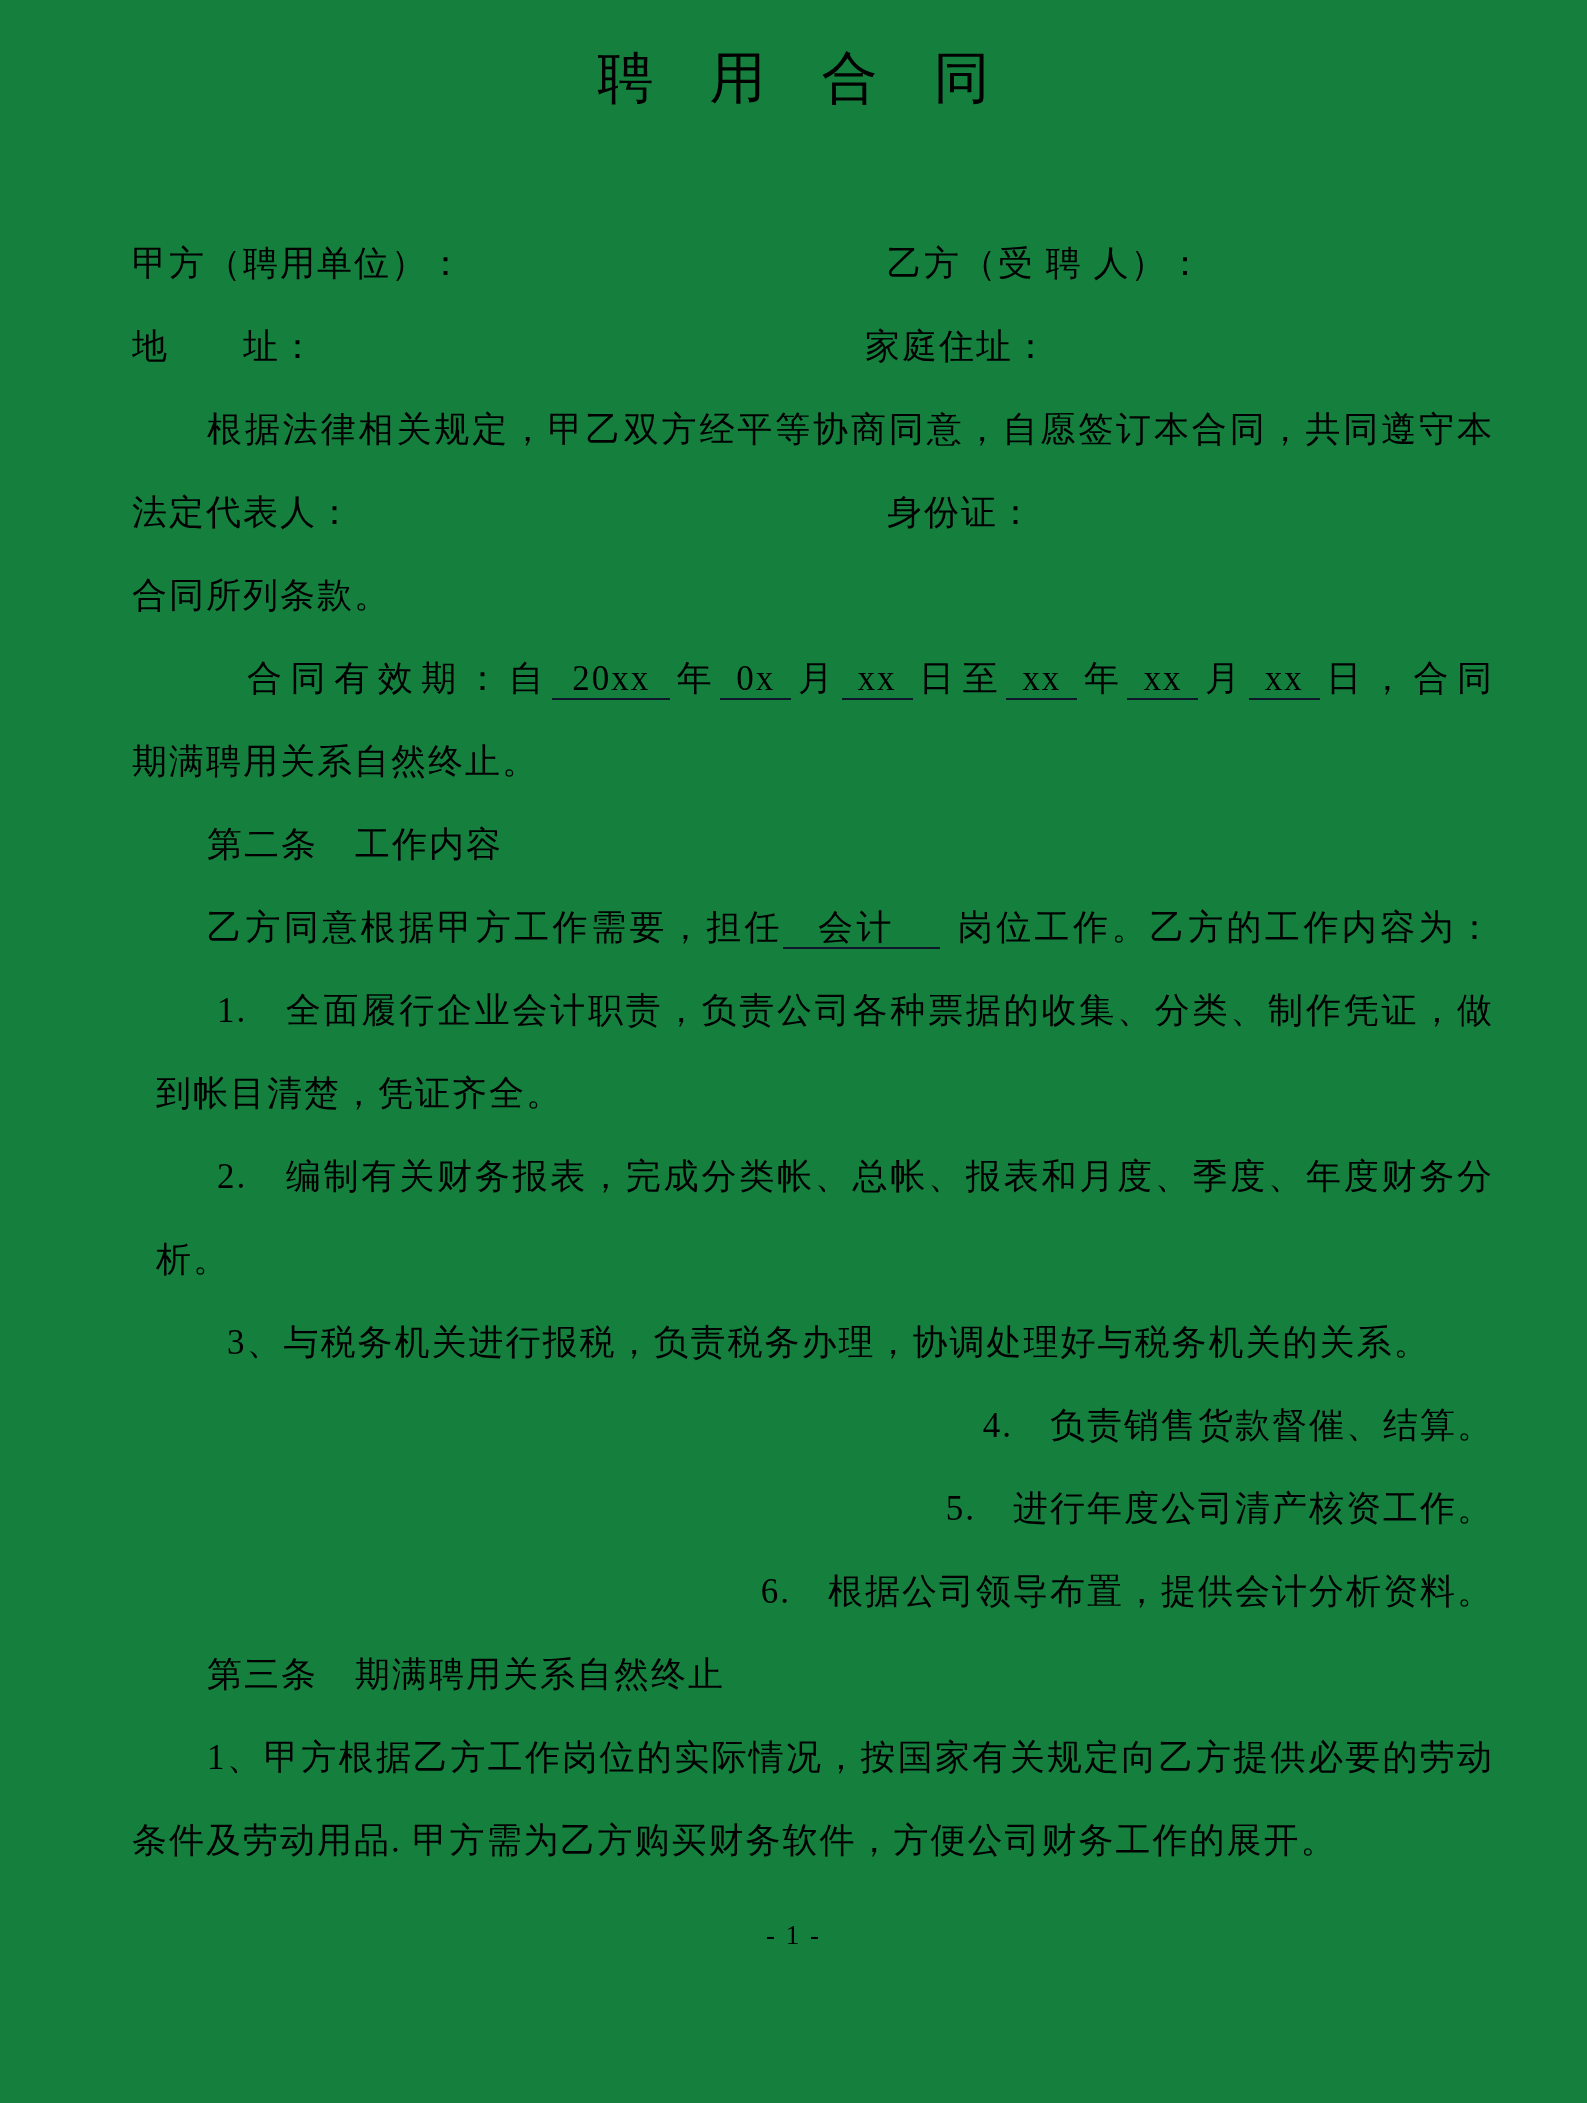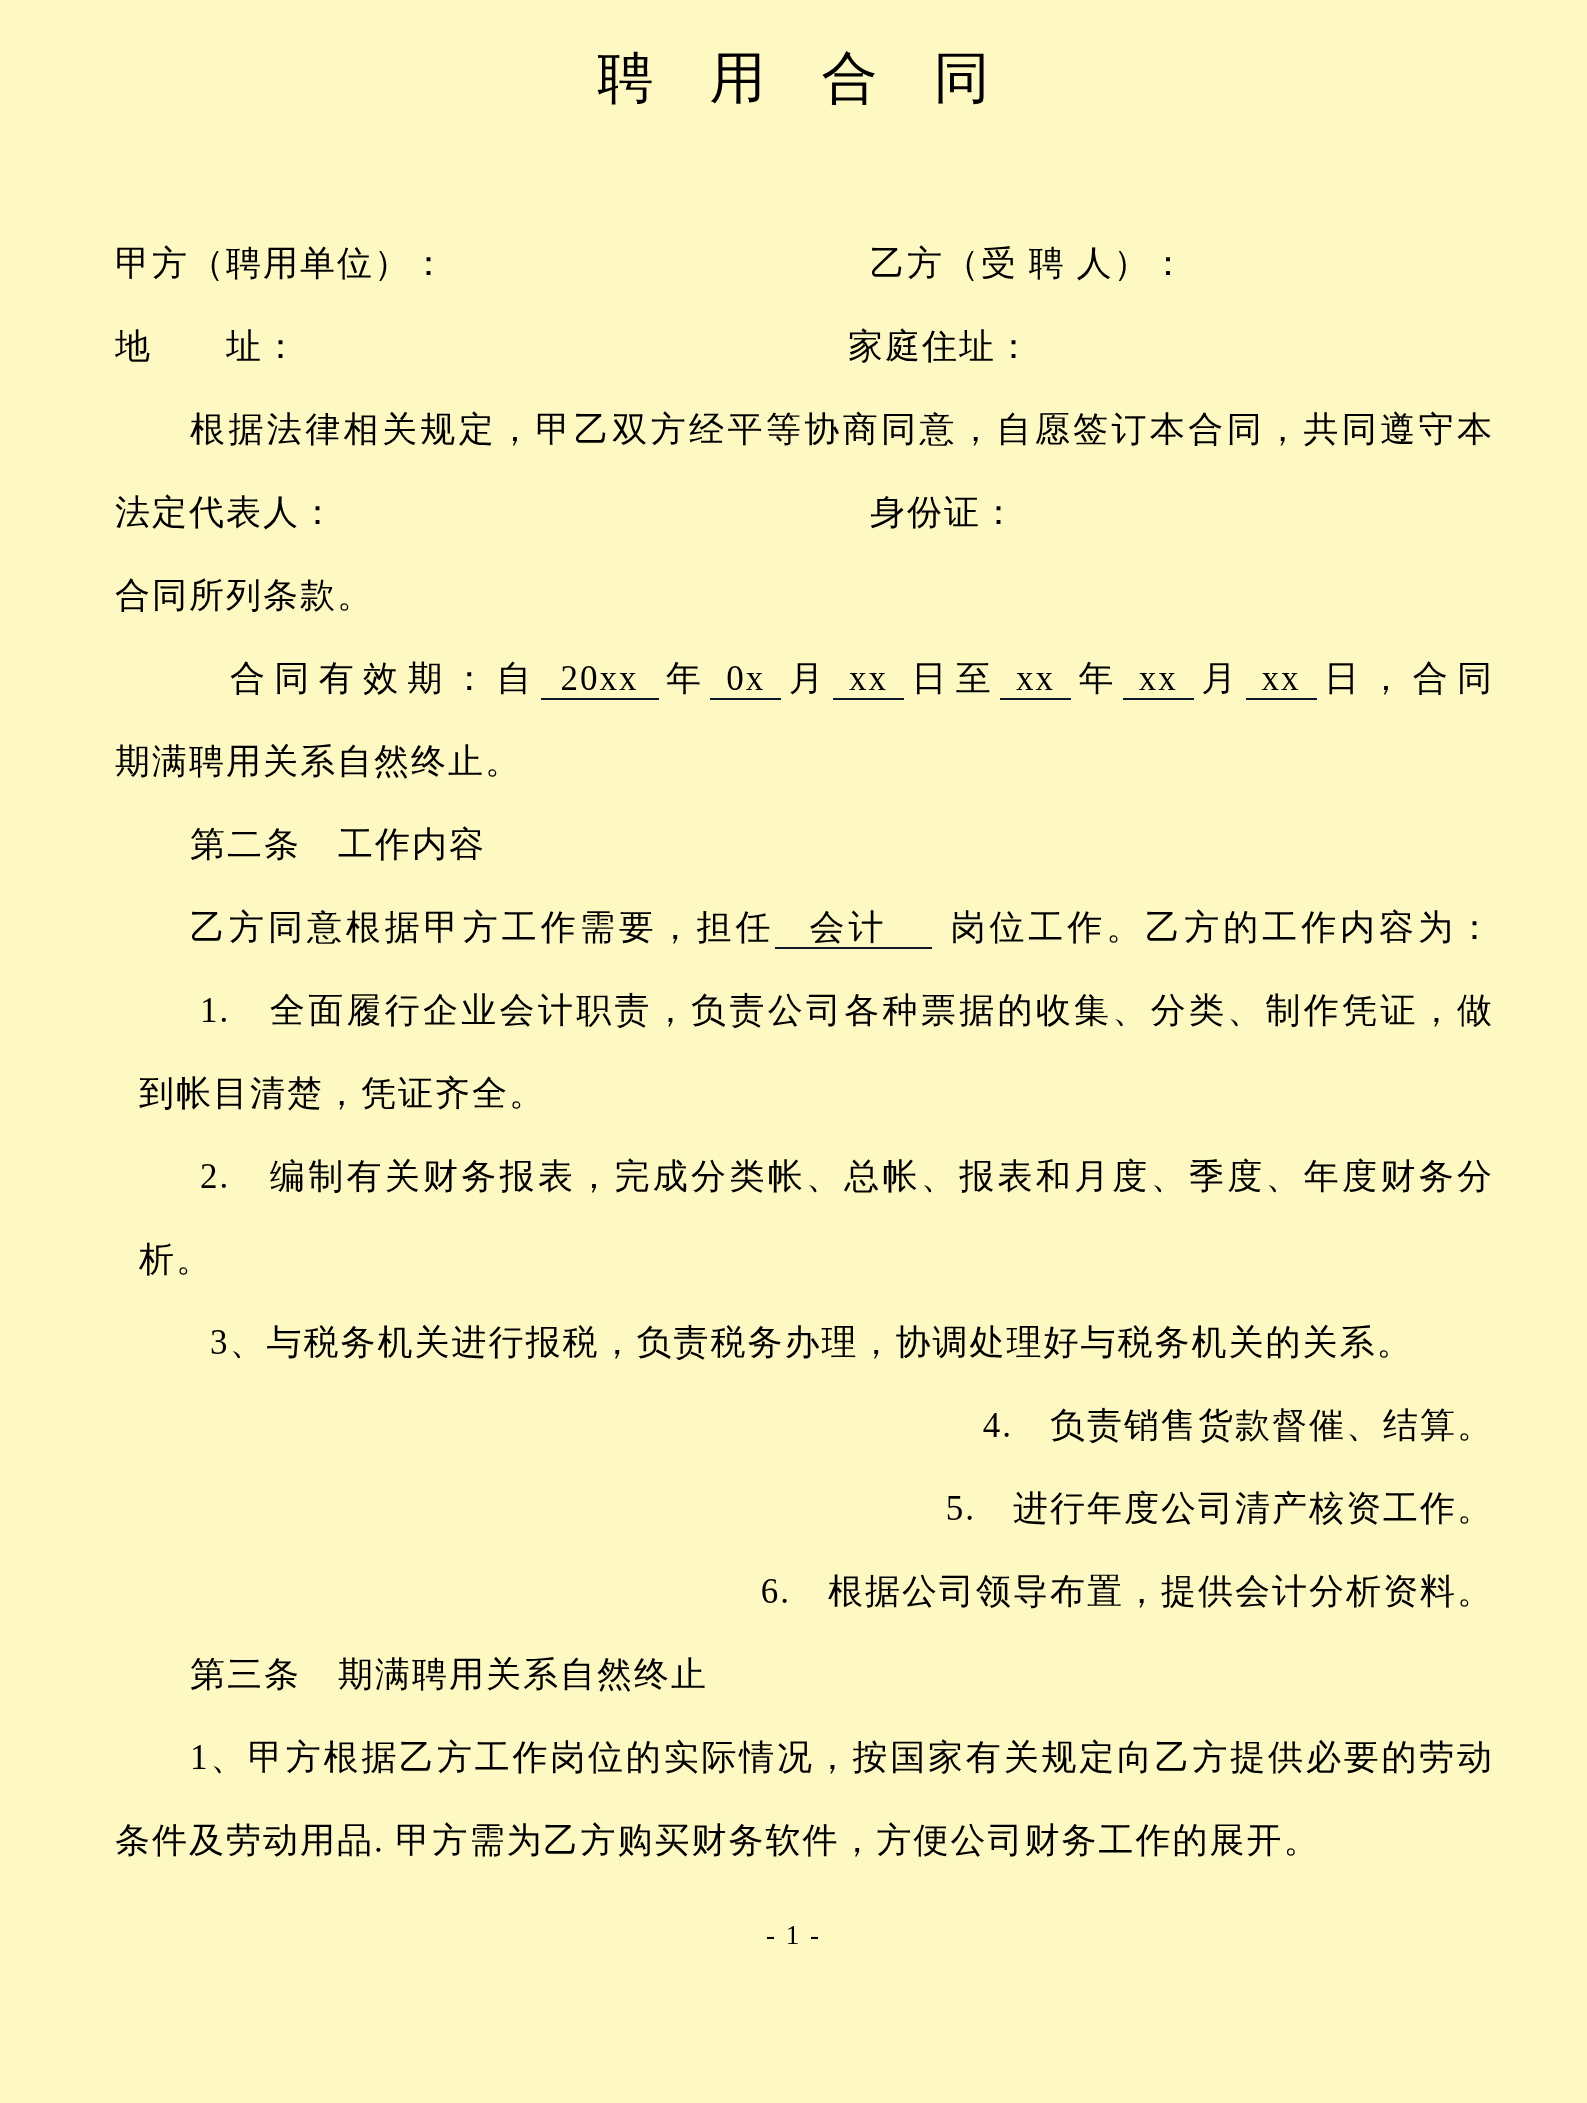--- a/index.html
+++ b/index.html
@@ -1,38 +1,39 @@
 <!DOCTYPE html>
 <html><head>
 <meta charset="utf-8">
 <style>
   html,body { margin:0; padding:0; background:#ffffff; }
   .page {
     position:relative;
     width:1587px;
     height:2103px;
-    background:#fef9c3;
+    background:#15803d;
     color:#000000;
     font-family:"Liberation Serif","DejaVu Serif",serif;
     overflow:hidden;
   }
   .title {
     margin:0;
     padding-top:36px;
     height:84px;
     line-height:84px;
     text-align:center;
     font-size:56px;
     font-weight:400;
     letter-spacing:0;
   }
   .content {
     padding:102px 93px 0 115px;
     font-size:35px;
     letter-spacing:2px;
+    margin-left:17px;
   }
   .line { line-height:83px; height:83px; }
   
   .j { text-align:justify; text-align-last:justify; }
   
   .i1 { margin-left:24px; }   
   .i2 { margin-left:75px; }   
   .i3 { margin-left:85px;text-align:right; }   
   .i3b{ margin-left:95px; }   
   .i4 { margin-left:115px; }  

